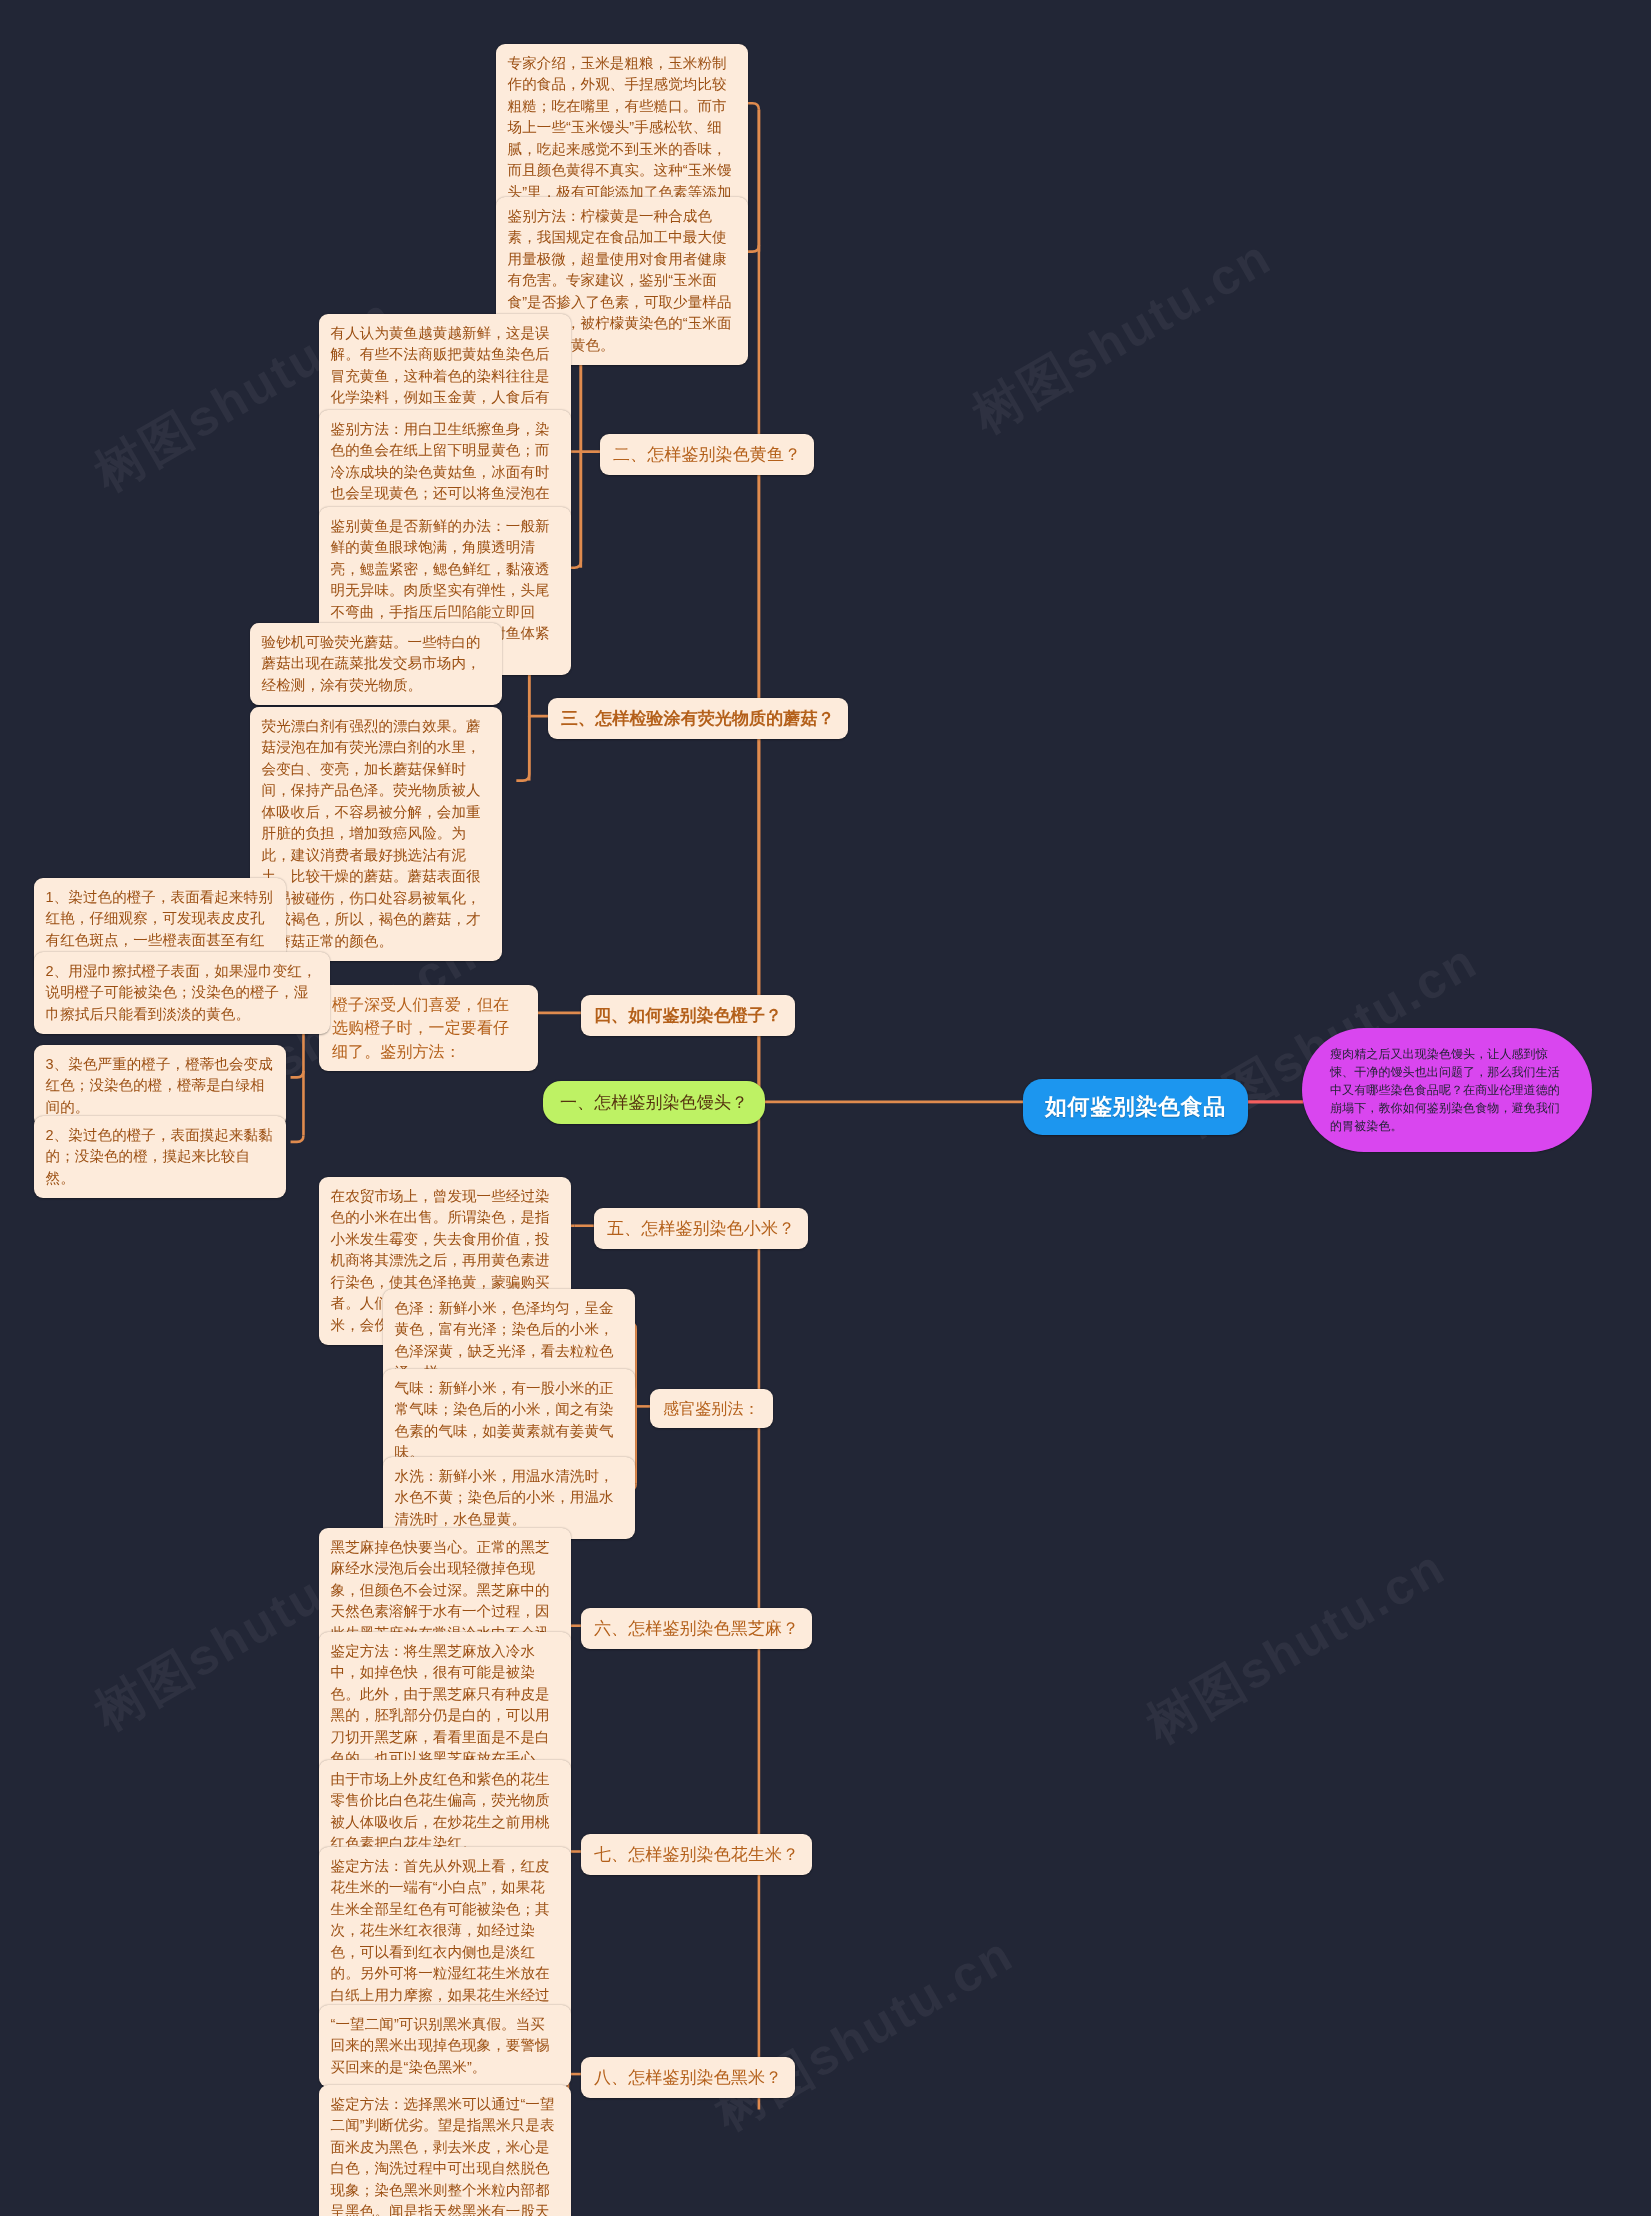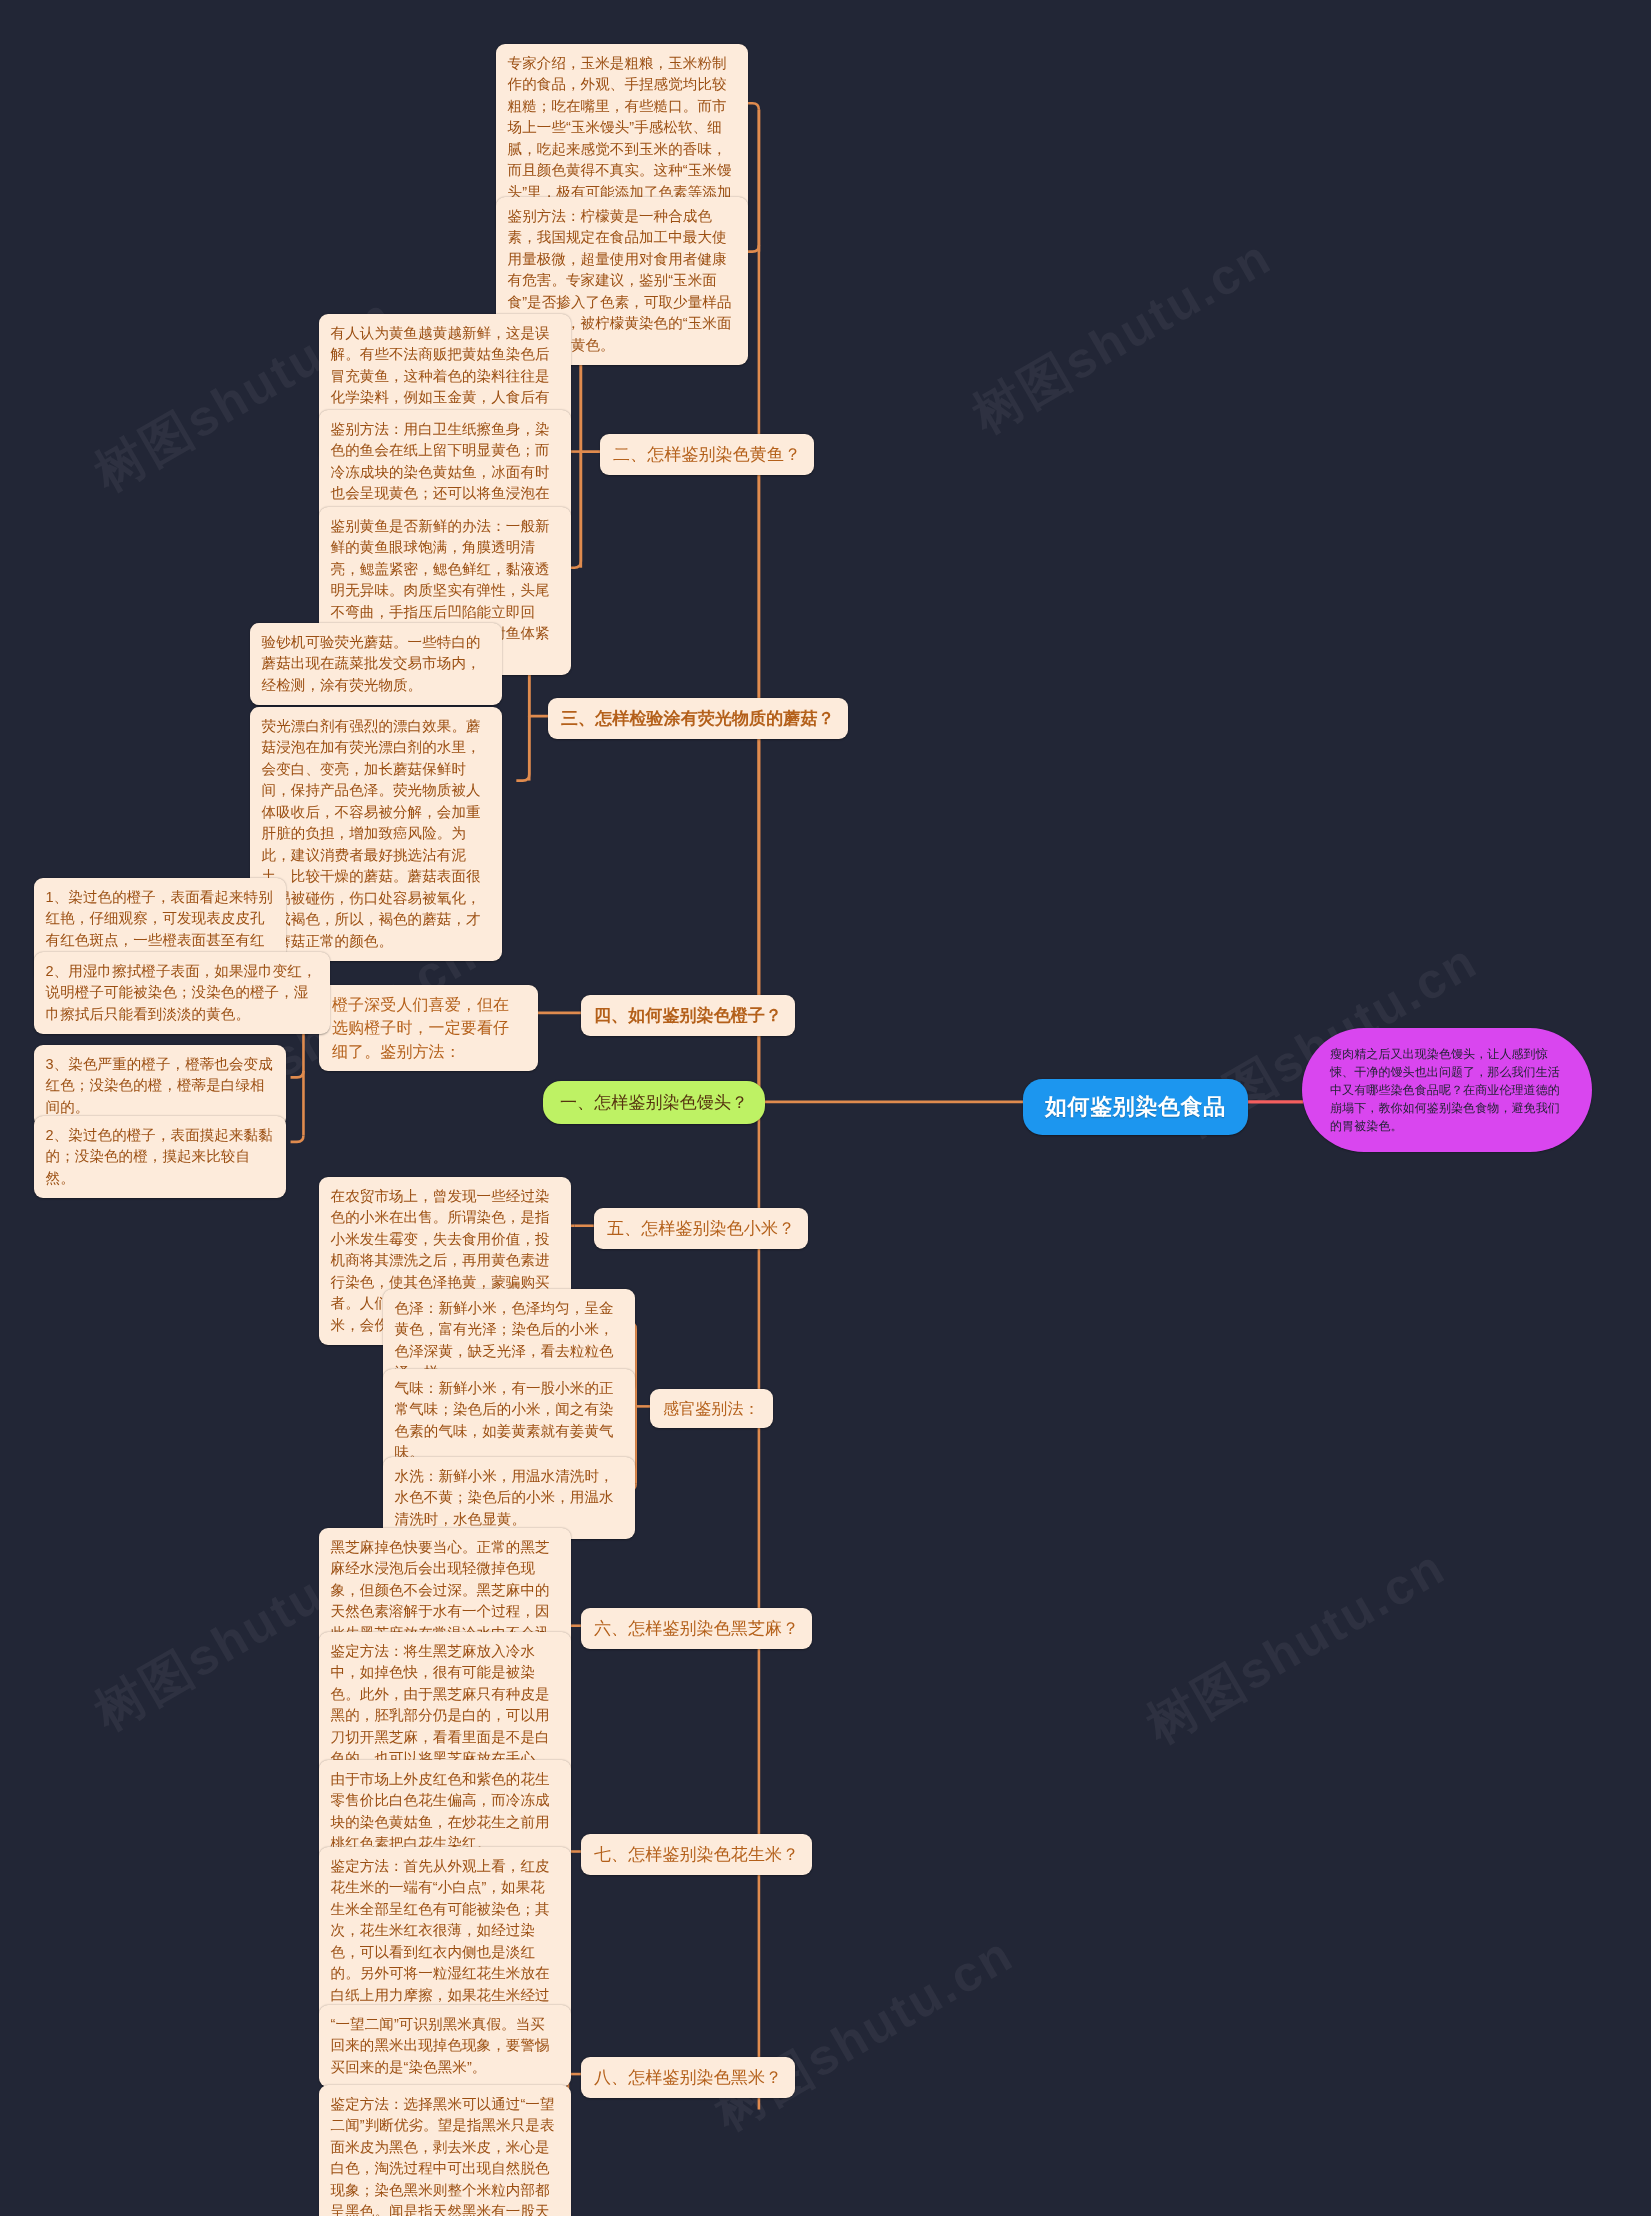--- a/index.html
+++ b/index.html
@@ -220,21 +220,21 @@
   <div class="node leaf" style="left:383px; top:1457px; width:252px;">水洗：新鲜小米，用温水清洗时，水色不黄；染色后的小米，用温水清洗时，水色显黄。</div>
 
   <div class="node branch" style="left:581px; top:1608px;">六、怎样鉴别染色黑芝麻？</div>
 
   <div class="node leaf" style="left:319px; top:1528px; width:252px;">黑芝麻掉色快要当心。正常的黑芝麻经水浸泡后会出现轻微掉色现象，但颜色不会过深。黑芝麻中的天然色素溶解于水有一个过程，因此生黑芝麻放在常温冷水中不会迅速掉色，但陈年黑芝麻除外。</div>
 
   <div class="node leaf" style="left:319px; top:1632px; width:252px;">鉴定方法：将生黑芝麻放入冷水中，如掉色快，很有可能是被染色。此外，由于黑芝麻只有种皮是黑的，胚乳部分仍是白的，可以用刀切开黑芝麻，看看里面是不是白色的。也可以将黑芝麻放在手心，如果手心很快出现黑色，说明黑芝麻很有可能是被染色了。</div>
 
   <div class="node branch" style="left:581px; top:1834px;">七、怎样鉴别染色花生米？</div>
 
-  <div class="node leaf" style="left:319px; top:1760px; width:252px;">由于市场上外皮红色和紫色的花生零售价比白色花生偏高，而冷冻成块的染色黄姑鱼，在炒花生之前用桃红色素把白花生染红。</div>
+  <div class="node leaf" style="left:319px; top:1760px; width:252px;">由于市场上外皮红色和紫色的花生零售价比白色花生偏高，荧光物质被人体吸收后，在炒花生之前用桃红色素把白花生染红。</div>
 
   <div class="node leaf" style="left:319px; top:1847px; width:252px;">鉴定方法：首先从外观上看，红皮花生米的一端有“小白点”，如果花生米全部呈红色有可能被染色；其次，花生米红衣很薄，如经过染色，可以看到红衣内侧也是淡红的。另外可将一粒湿红花生米放在白纸上用力摩擦，如果花生米经过染色，就会在白纸上留下红色。</div>
 
   <div class="node branch" style="left:581px; top:2057px;">八、怎样鉴别染色黑米？</div>
 
   <div class="node leaf" style="left:319px; top:2005px; width:252px;">“一望二闻”可识别黑米真假。当买回来的黑米出现掉色现象，要警惕买回来的是“染色黑米”。</div>
 
   <div class="node leaf" style="left:319px; top:2085px; width:252px;">鉴定方法：选择黑米可以通过“一望二闻”判断优劣。望是指黑米只是表面米皮为黑色，剥去米皮，米心是白色，淘洗过程中可出现自然脱色现象；染色黑米则整个米粒内部都呈黑色。闻是指天然黑米有一股天然的米香味，而染色黑米闻起来有异味。</div>
 
 </div>

